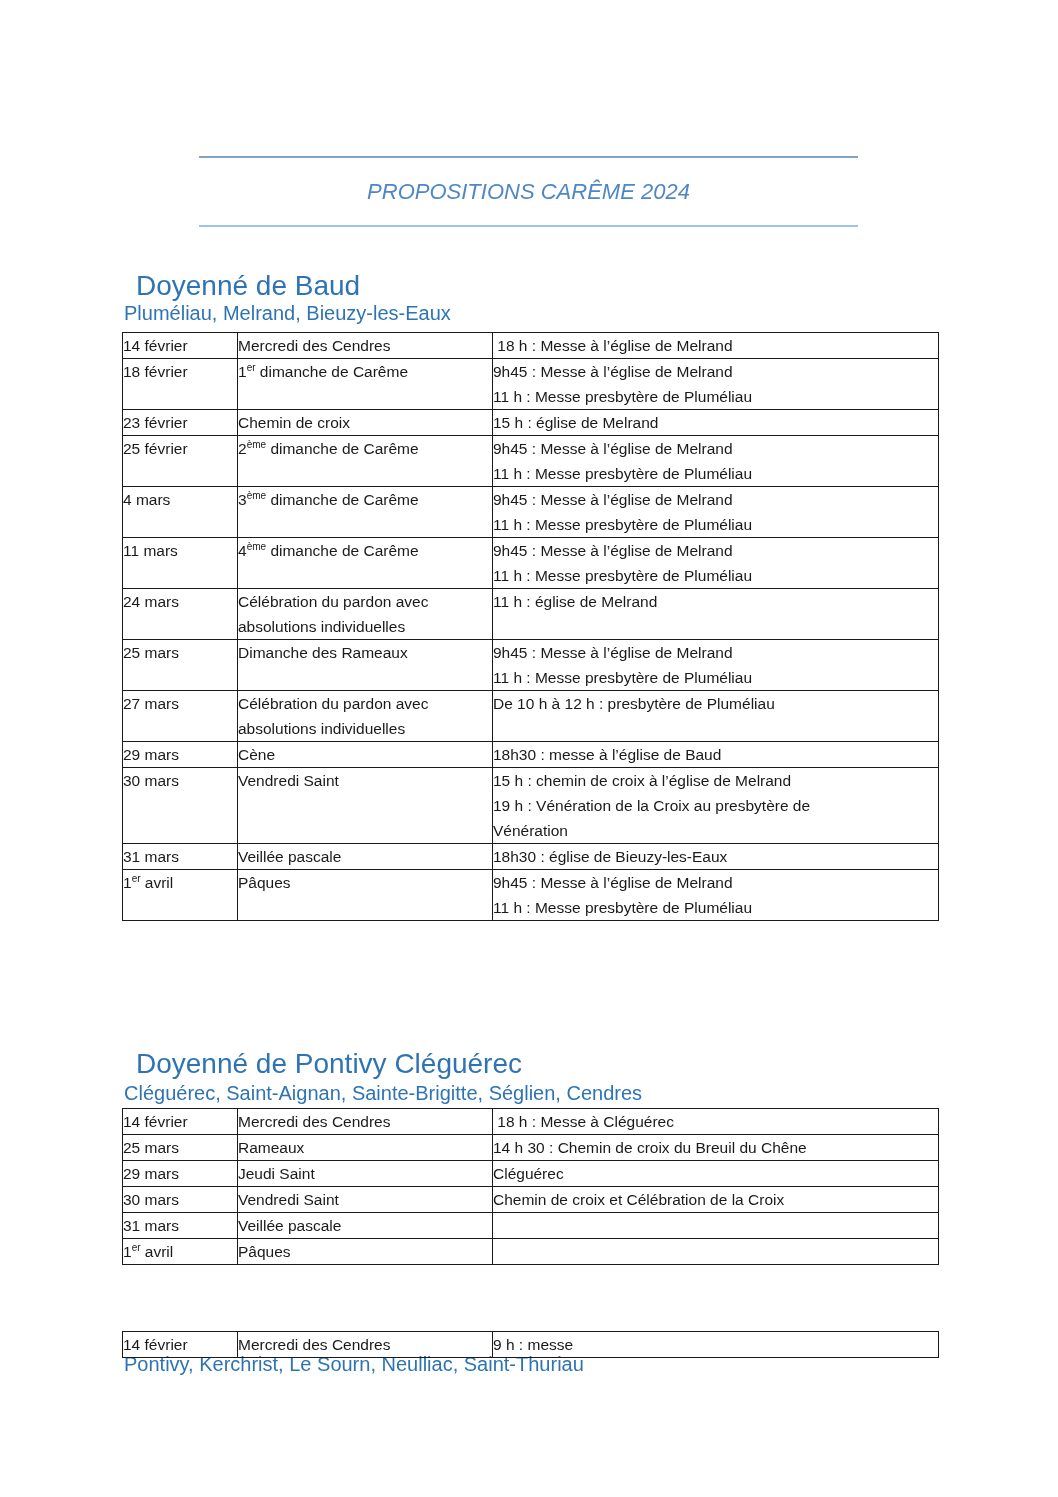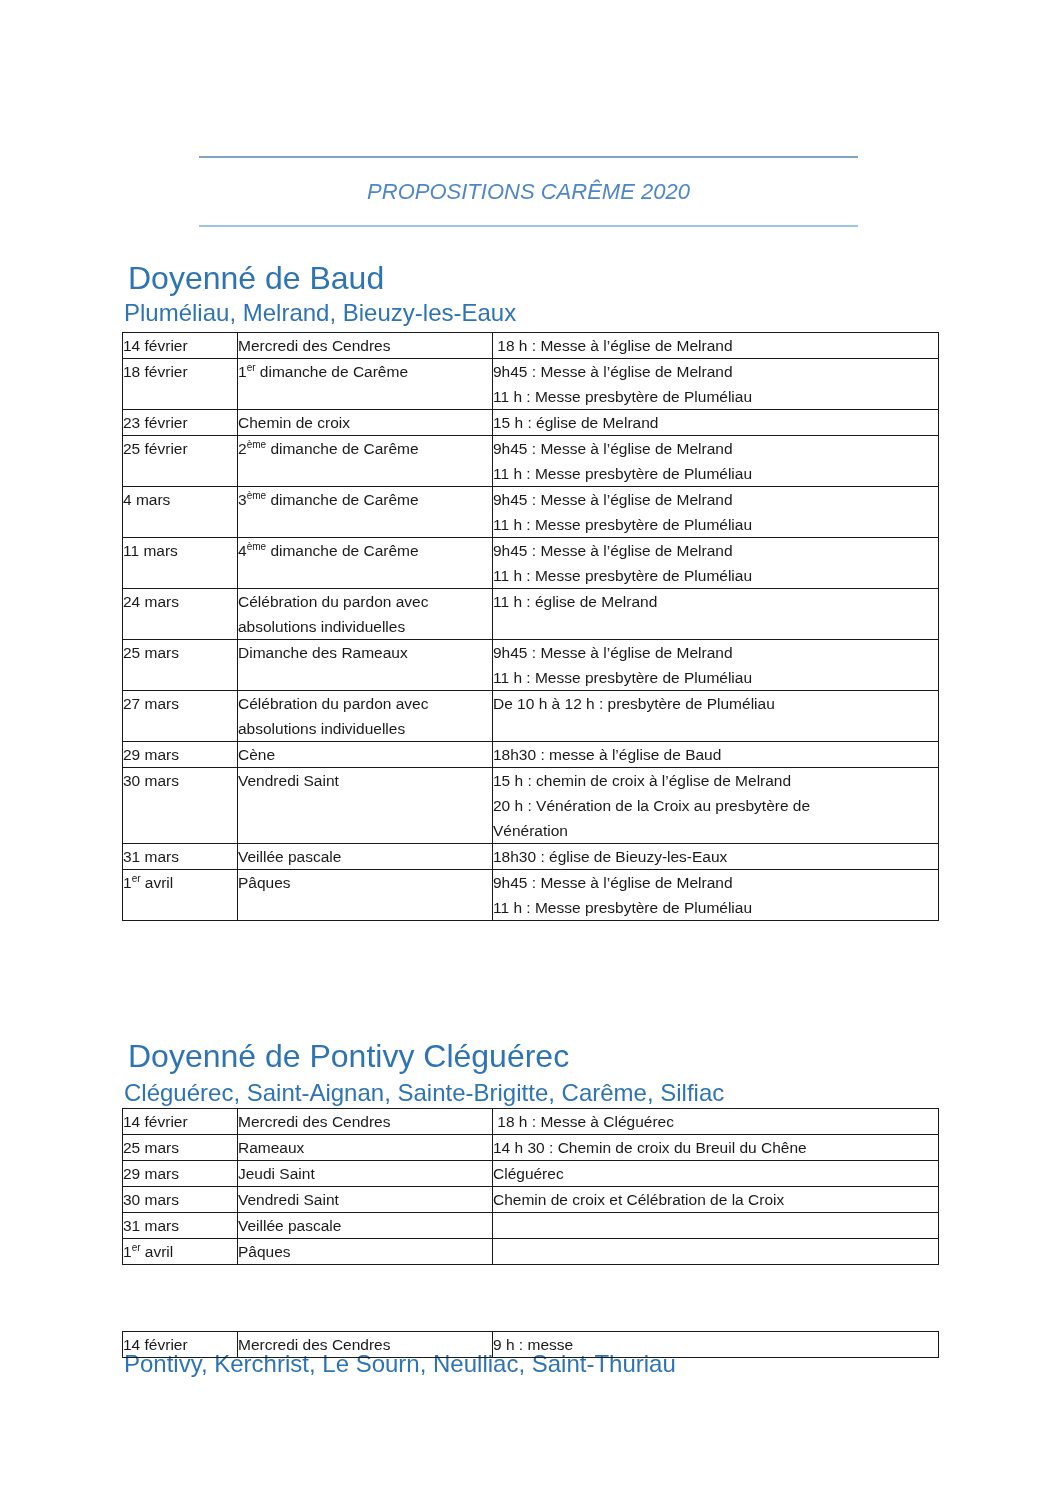--- a/index.html
+++ b/index.html
@@ -31,33 +31,33 @@
     width: 659px;
     text-align: center;
     font-size: 22px;
     font-style: italic;
     color: #4e86c6;
     line-height: 30px;
   }
   .h1 {
     position: absolute;
     left: 124px;
-    margin: 4px;
-    font-size: 32px;
+    margin: 12px;
+    font-size: 28px;
     font-weight: 400;
     color: #2e74b5;
     line-height: 32px;
   }
   .h1-baud    { top: 258px; }
   .h1-pontivy { top: 1036px; }
   .h2 {
     position: absolute;
     left: 124px;
     margin: 0;
-    font-size: 24px;
+    font-size: 20px;
     font-weight: 400;
     color: #2e74b5;
     line-height: 24px;
   }
   .h2-plumeliau     { top: 301px; }
   .h2-cleguerec     { top: 1081px; }
   .h2-pontivy-towns { top: 1352px; }
   .tbl {
     position: absolute;
     left: 122px;
@@ -90,21 +90,21 @@
     vertical-align: super;
     line-height: 0;
   }
 </style>
 </head>
 <body>
 
 <div class="page">
 
   <div class="rule rule-top"></div>
-  <div class="doc-title">PROPOSITIONS CARÊME 2020</div>
+  <div class="doc-title">PROPOSITIONS CARÊME 2024</div>
   <div class="rule rule-bottom"></div>
 
   <h1 class="h1 h1-baud">Doyenné de Baud</h1>
   <h2 class="h2 h2-plumeliau">Pluméliau, Melrand, Bieuzy-les-Eaux</h2>
   <table class="tbl tbl-1">
     <colgroup>
         <col class="colw1">
         <col class="colw2">
         <col class="colw3">
       </colgroup>
@@ -228,21 +228,21 @@
         </tr>
         <tr>
           <td class="c1">
             <div><span>30 mars</span></div>
           </td>
           <td class="c2">
             <div><span>Vendredi Saint</span></div>
           </td>
           <td class="c3">
             <div class="dline">15 h : chemin de croix à l’église de Melrand</div>
-            <div class="dline">20 h : Vénération de la Croix au presbytère de</div>
+            <div class="dline">19 h : Vénération de la Croix au presbytère de</div>
             <div class="dline">Vénération</div>
           </td>
         </tr>
         <tr>
           <td class="c1">
             <div><span>31 mars</span></div>
           </td>
           <td class="c2">
             <div><span>Veillée pascale</span></div>
           </td>
@@ -259,21 +259,21 @@
           </td>
           <td class="c3">
             <div class="dline">9h45 : Messe à l’église de Melrand</div>
             <div class="dline">11 h : Messe presbytère de Pluméliau</div>
           </td>
         </tr>
       </tbody>
   </table>
 
   <h1 class="h1 h1-pontivy">Doyenné de Pontivy Cléguérec</h1>
-  <h2 class="h2 h2-cleguerec">Cléguérec, Saint-Aignan, Sainte-Brigitte, Carême, Silfiac</h2>
+  <h2 class="h2 h2-cleguerec">Cléguérec, Saint-Aignan, Sainte-Brigitte, Séglien, Cendres</h2>
   <table class="tbl tbl-2">
     <colgroup>
         <col class="colw1">
         <col class="colw2">
         <col class="colw3">
       </colgroup>
     <tbody>
         <tr>
           <td class="c1">
             <div><span>14 février</span></div>

